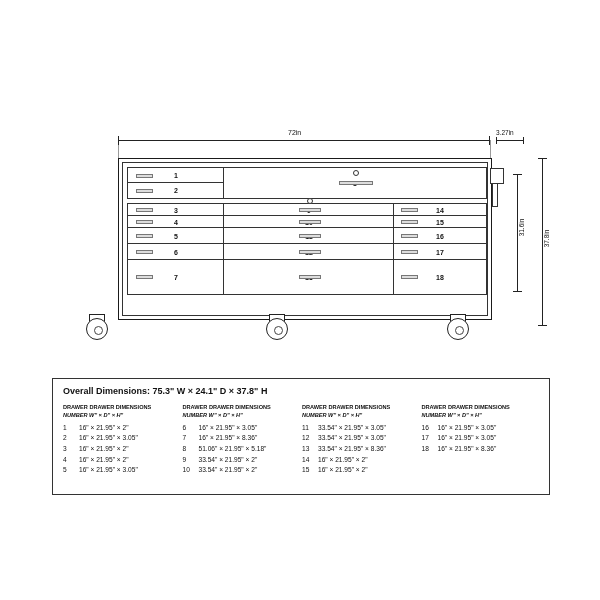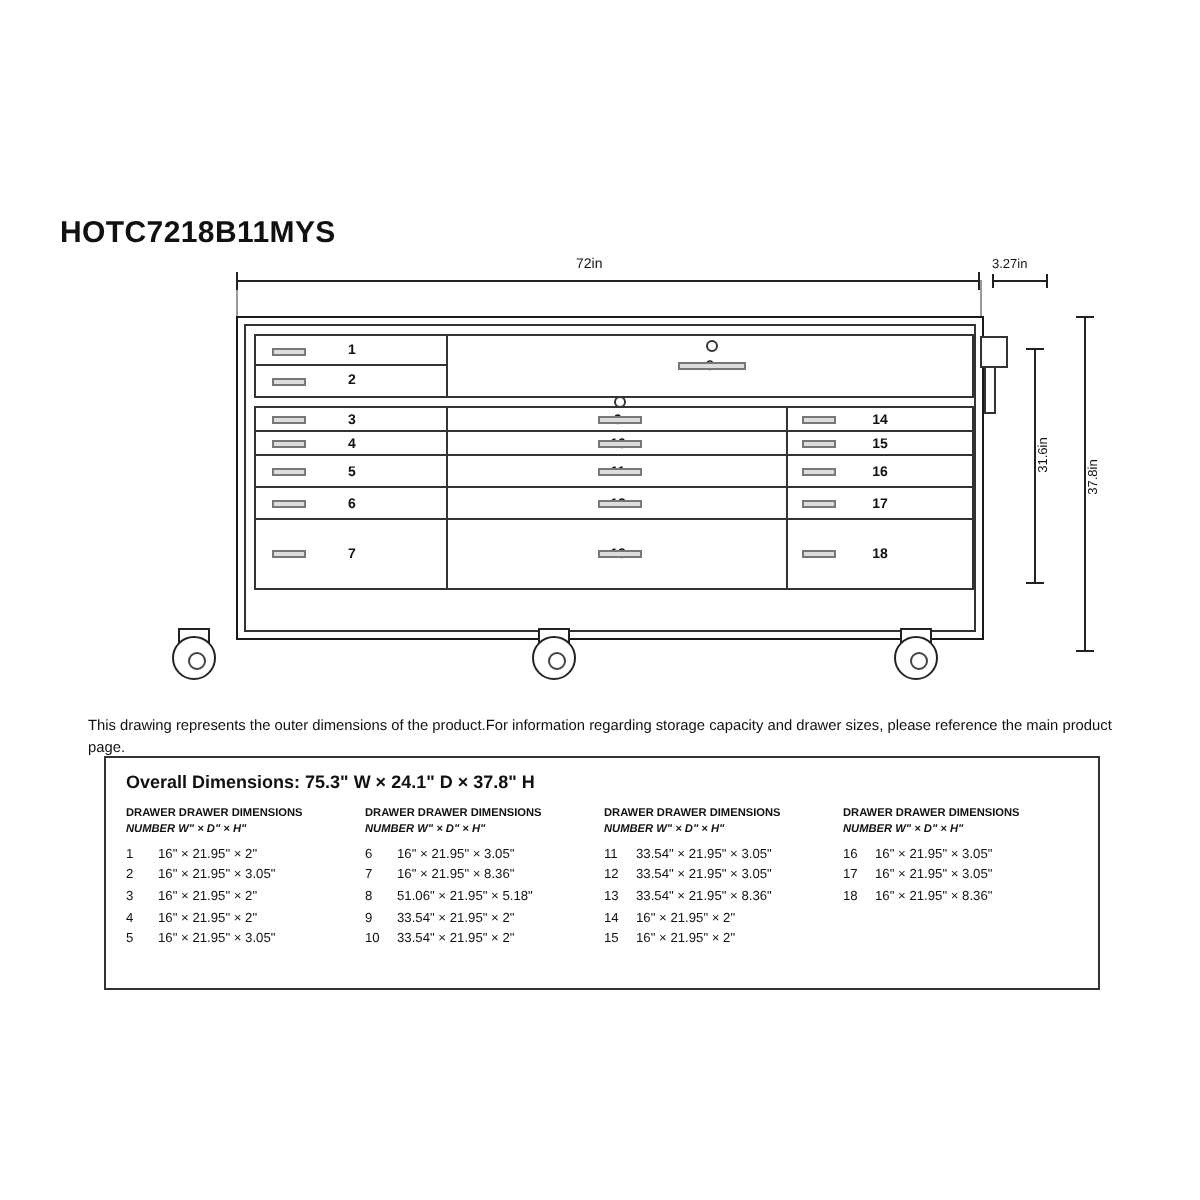--- a/index.html
+++ b/index.html
@@ -159,21 +159,20 @@
     display:flex;font-size:6.6px;line-height:1.62;color:#111;white-space:nowrap;
   }
   .row .num{width:16px;flex:0 0 16px;}
   .row .dimtxt{flex:1 1 auto;}
 </style>
 </head>
 <body>
 
 <div class="page">
 
-  <div class="model-title">HOTC7218B11MYS</div>
 
   <div class="drawing">
 
     <div class="ext-left"></div>
     <div class="ext-right"></div>
 
     <div class="dim-top"></div>
     <div class="dim-top-label">72in</div>
 
     <div class="dim-small"></div>
@@ -280,21 +279,20 @@
     <div class="caster" style="left:56px;top:190px;"></div>
 
     <div class="caster-stem" style="left:239px;top:186px;"></div>
     <div class="caster" style="left:236px;top:190px;"></div>
 
     <div class="caster-stem" style="left:420px;top:186px;"></div>
     <div class="caster" style="left:417px;top:190px;"></div>
 
   </div>
 
-  <div class="note">This drawing represents the outer dimensions of the product.For information regarding storage capacity and drawer sizes, please reference the main product page.</div>
 
   <div class="specbox">
     <div class="overall">Overall Dimensions: 75.3" W × 24.1" D × 37.8" H</div>
 
     <div class="cols">
 
       <div class="col">
         <div class="col-head">
           <div>DRAWER  DRAWER DIMENSIONS</div>
           <div class="sub">NUMBER   W" × D" × H"</div>

